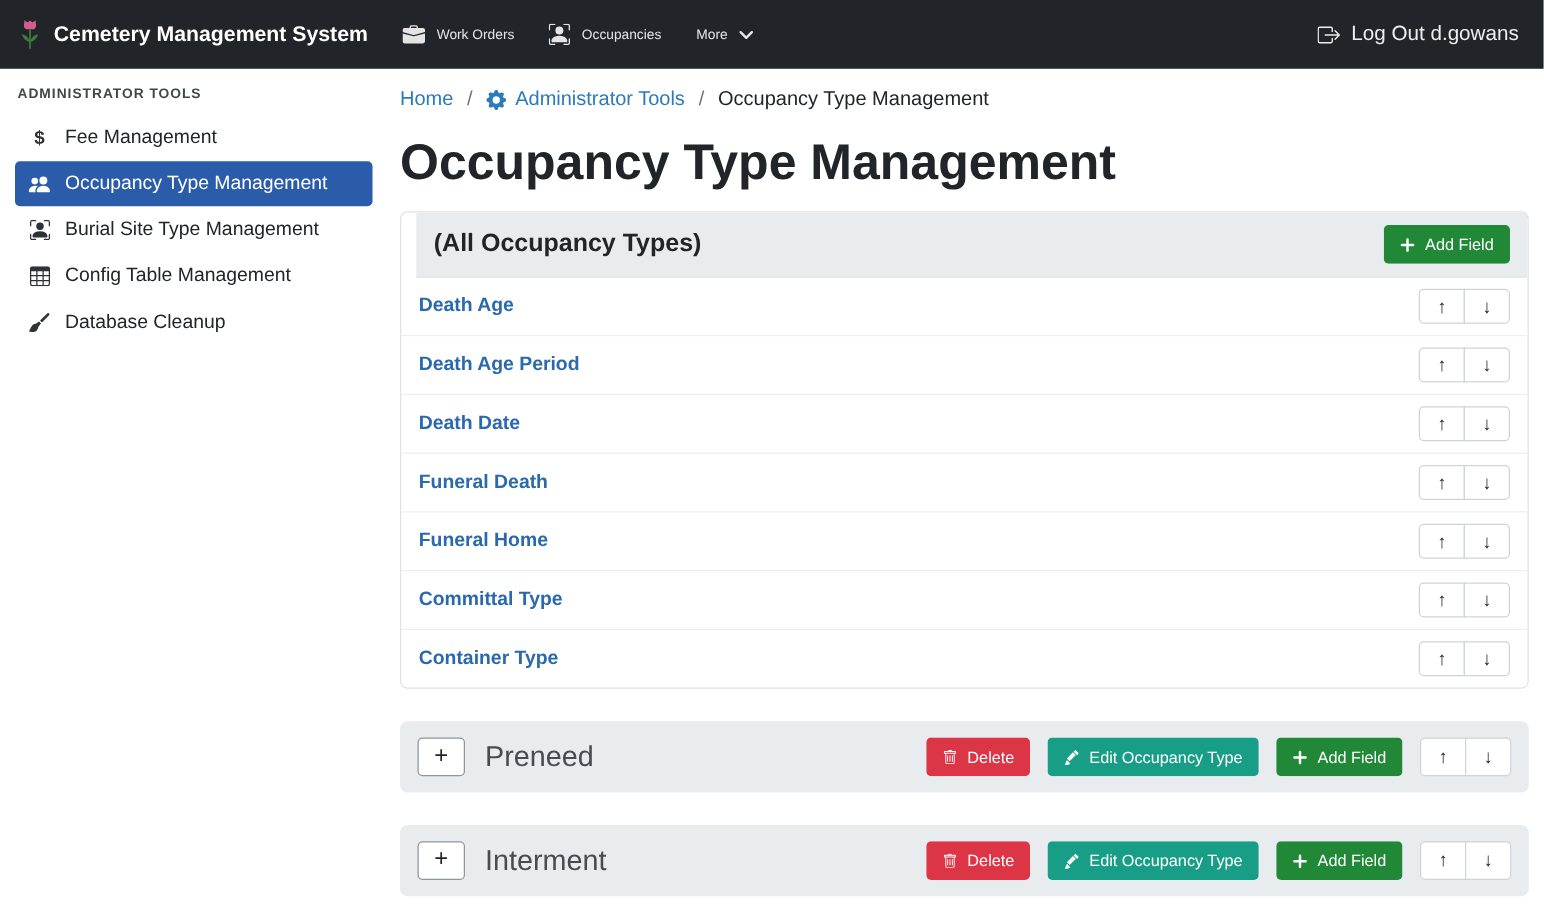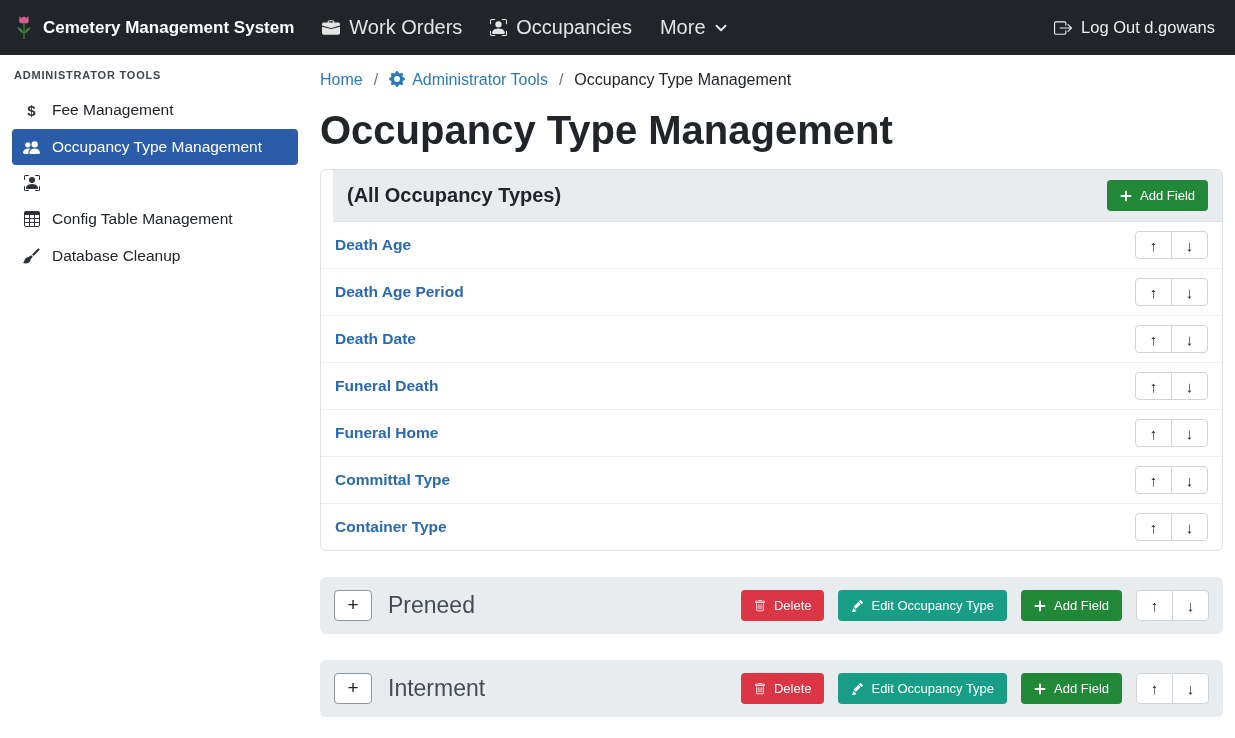--- a/index.html
+++ b/index.html
@@ -11,42 +11,42 @@
   body{
     width:1235px;height:738px;overflow:hidden;background:#fff;
     font-family:"Liberation Sans","DejaVu Sans",sans-serif;color:#212529;
   }
   svg{display:block;}
 
   
   .navbar{height:55px;background:var(--navbar_bg);display:flex;align-items:center;padding:16px 14px;color:#fff;}
   .brand{display:flex;align-items:center;gap:9px;font-weight:700;font-size:17px;color:#fff;text-decoration:none;cursor:pointer;}
   .nav-items{display:flex;align-items:center;margin-left:14px;}
-  .nav-item{display:flex;align-items:center;gap:9px;color:rgba(255,255,255,.88);font-size:20px;
+  .nav-item{display:flex;align-items:center;gap:9px;color:rgba(255,255,255,.88);font-size:11px;
     padding:8px 14px;text-decoration:none;cursor:pointer;}
   .nav-item .nicon{color:rgba(255,255,255,.88);}
   .logout{margin-left:auto;display:flex;align-items:center;gap:9px;color:rgba(255,255,255,.92);
     font-size:16.5px;text-decoration:none;cursor:pointer;padding:8px 6px;}
 
   
   .layout{display:flex;height:650px;}
   .sidebar{width:310px;flex:none;padding-top:10px;}
   .sidebar-heading{font-size:11px;font-weight:700;letter-spacing:.8px;text-transform:uppercase;
     color:#40464d;padding:4px 14px 10px;}
   .side-item{display:flex;align-items:center;gap:11px;margin:1px 12px;padding:9px 10px;border-radius:4px;
     font-size:15.5px;color:#212529;cursor:pointer;text-decoration:none;}
   .side-item .sicon{width:19px;display:flex;justify-content:center;color:#2c3237;font-weight:700;font-size:15px;}
   .side-item.active{background:var(--sidebar_active);color:#fff;}
   .side-item.active .sicon{color:#fff;}
 
   .main{flex:1;padding:12px 12px 0 10px;}
 
   
   .breadcrumb{display:flex;align-items:center;gap:11px;font-size:16px;margin-top:4px;}
-  .crumb-link{display:flex;align-items:flex-start;gap:7px;color:var(--link);text-decoration:none;cursor:pointer;}
+  .crumb-link{display:flex;align-items:center;gap:7px;color:var(--link);text-decoration:none;cursor:pointer;}
   .crumb-sep{color:#6c757d;}
   .crumb-current{color:#212529;}
 
   
   .title-row{display:flex;align-items:center;justify-content:space-between;margin-top:18px;}
   .page-title{font-size:40px;font-weight:600;margin:0;line-height:1.15;color:#212529;}
 
   
   .btn{display:inline-flex;align-items:center;gap:8px;border:1px solid transparent;border-radius:4px;
     cursor:pointer;font-family:inherit;color:#fff;line-height:1;white-space:nowrap;}
@@ -158,20 +158,21 @@
       <span>Occupancy Type Management</span>
     </a>
 
     <a class="side-item">
       <span class="sicon">
         <svg width="16" height="16" viewBox="0 0 16 16" fill="currentColor">
             <path d="M1.5 1a.5.5 0 0 0-.5.5v3a.5.5 0 0 1-1 0v-3A1.5 1.5 0 0 1 1.5 0h3a.5.5 0 0 1 0 1h-3zM11 .5a.5.5 0 0 1 .5-.5h3A1.5 1.5 0 0 1 16 1.5v3a.5.5 0 0 1-1 0v-3a.5.5 0 0 0-.5-.5h-3a.5.5 0 0 1-.5-.5zM.5 11a.5.5 0 0 1 .5.5v3a.5.5 0 0 0 .5.5h3a.5.5 0 0 1 0 1h-3A1.5 1.5 0 0 1 0 14.5v-3a.5.5 0 0 1 .5-.5zm15 0a.5.5 0 0 1 .5.5v3a1.5 1.5 0 0 1-1.5 1.5h-3a.5.5 0 0 1 0-1h3a.5.5 0 0 0 .5-.5v-3a.5.5 0 0 1 .5-.5z"></path>
             <path d="M3 14s-1 0-1-1 1-4 6-4 6 3 6 4-1 1-1 1H3zm5-6a3 3 0 1 0 0-6 3 3 0 0 0 0 6z"></path>
           </svg>
       </span>
+      <span>Burial Site Type Management</span>
     </a>
 
     <a class="side-item">
       <span class="sicon">
         <svg width="16" height="16" viewBox="0 0 16 16" fill="currentColor">
             <path d="M0 2a2 2 0 0 1 2-2h12a2 2 0 0 1 2 2v12a2 2 0 0 1-2 2H2a2 2 0 0 1-2-2V2zm15 2h-4v3h4V4zm0 4h-4v3h4V8zm0 4h-4v3h3a1 1 0 0 0 1-1v-2zm-5 3v-3H6v3h4zm-5 0v-3H1v2a1 1 0 0 0 1 1h3zm-4-4h4V8H1v3zm0-4h4V4H1v3zm5-3v3h4V4H6zm4 4H6v3h4V8z"></path>
           </svg>
       </span>
       <span>Config Table Management</span>
     </a>

